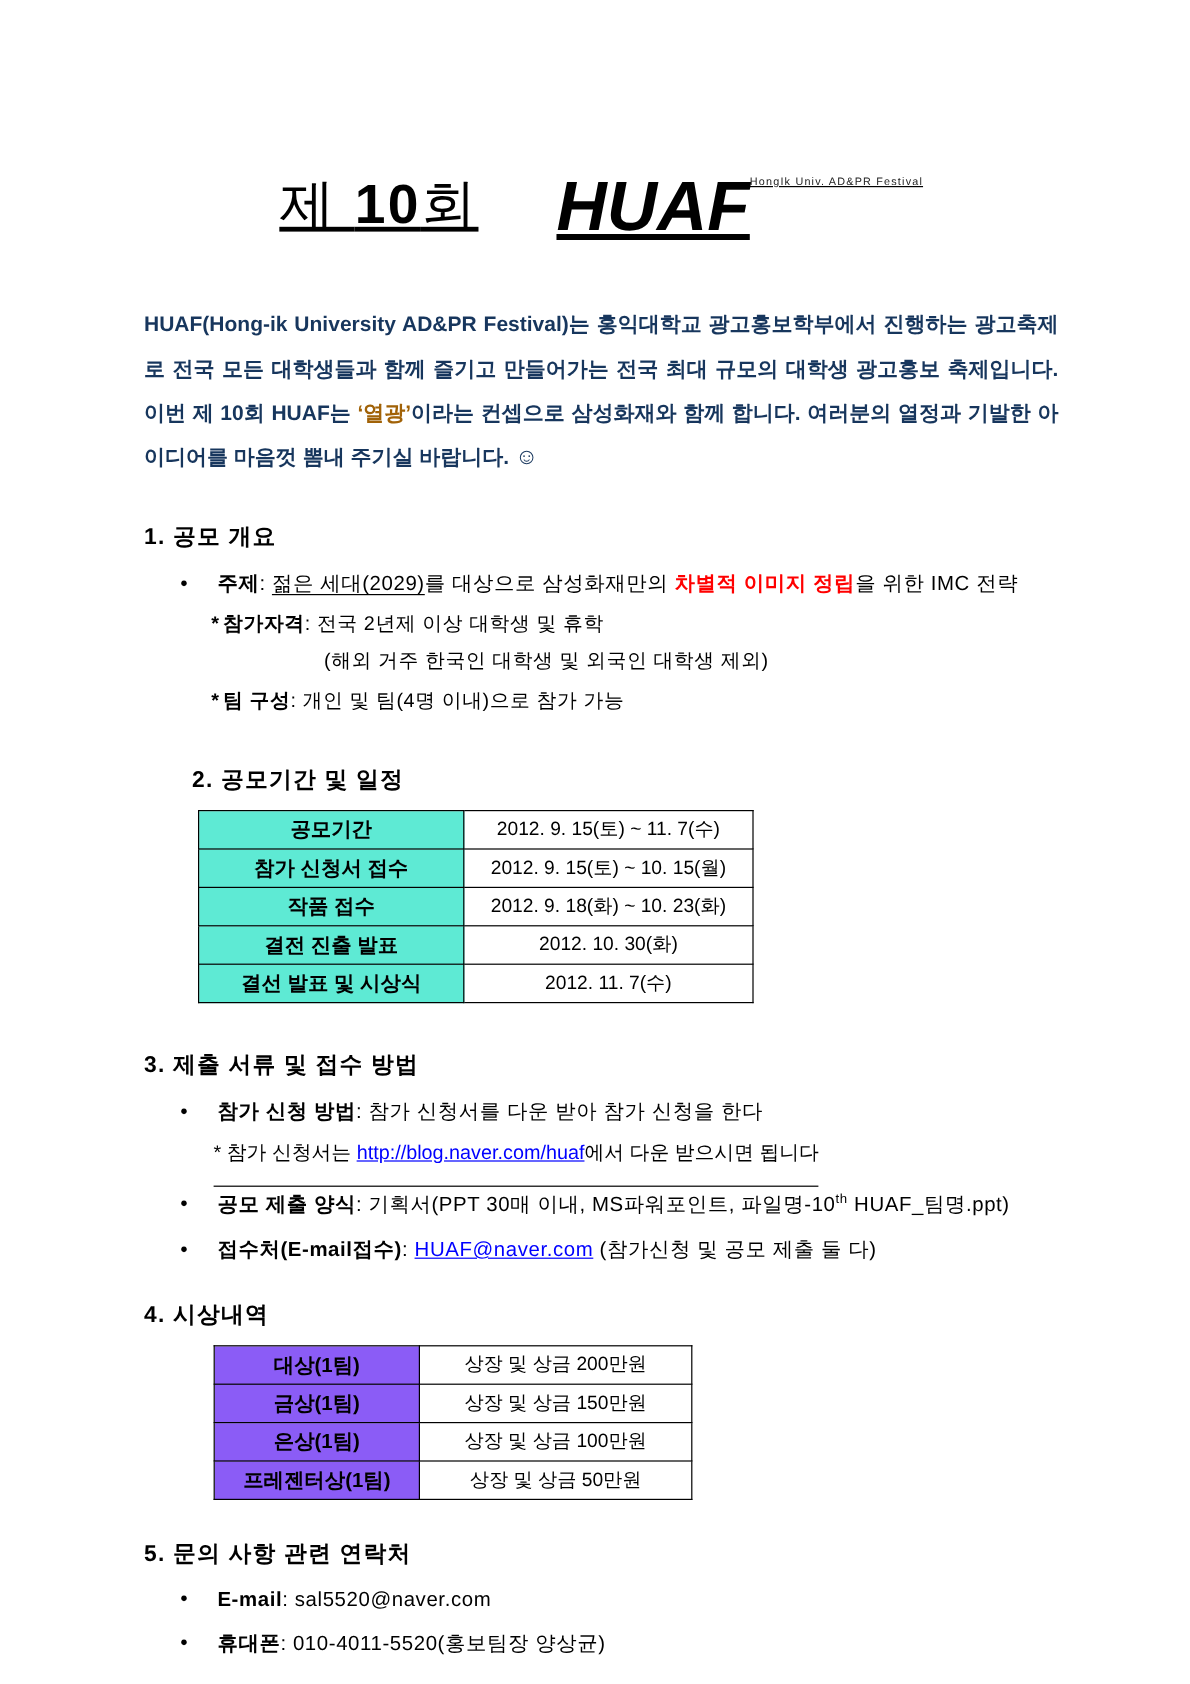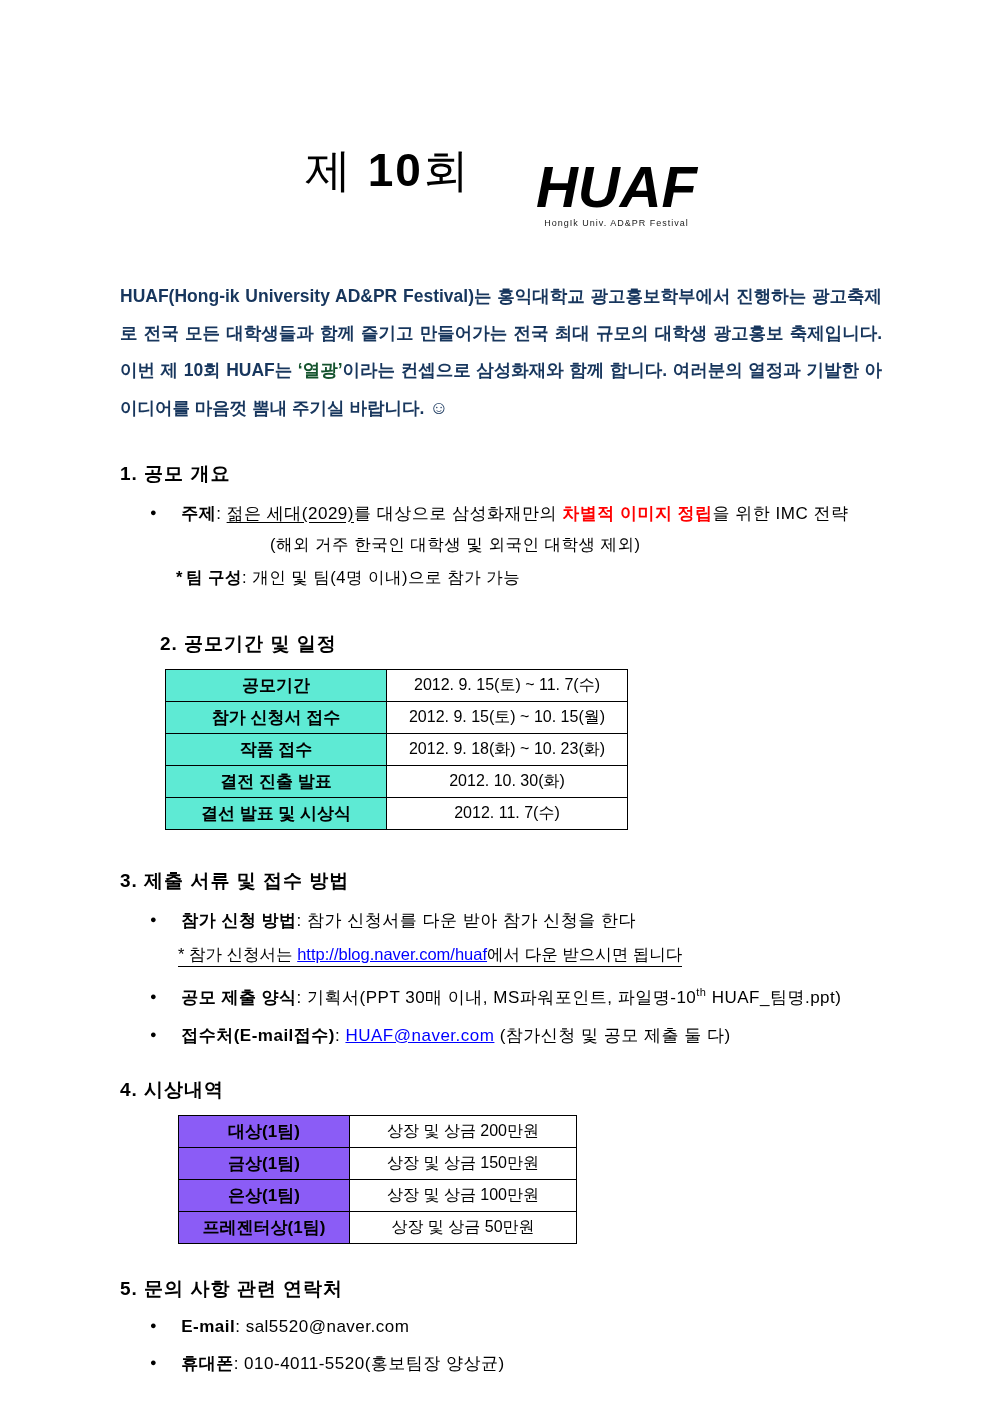--- a/index.html
+++ b/index.html
@@ -1,51 +1,51 @@
 <!DOCTYPE html>
 <html><head>
 <meta charset="utf-8">
 <style>
   html,body{margin:0;padding:0;background:#fff;}
   .page{width:992px;height:1403px;background:#fff;overflow:hidden;position:relative;
         font-family:"Liberation Sans","DejaVu Sans",sans-serif;color:#000;}
   .content{padding:138px 110px 0 120px;}
 
   
-  .title-row{display:flex;justify-content:center;align-items:flex-start;column-gap:65px;}
+  .title-row{display:flex;justify-content:center;align-items:flex-start;column-gap:65px;text-decoration:underline;}
   .t-prefix{font-size:46px;line-height:1.4;letter-spacing:2px;white-space:nowrap;}
   .t-prefix .num{font-weight:700;}
-  .huaf-block{display:flex;flex-direction:column;align-items:center;margin-top:20px;}
+  .huaf-block{display:flex;flex-direction:row;align-items:flex-start;margin-top:6px;}
   .huaf-main{font-size:58px;font-weight:800;font-style:italic;letter-spacing:0px;line-height:1.0;}
   .huaf-cap{font-size:9px;letter-spacing:1px;margin-top:2px;color:#222;}
   .t-suffix{font-size:46px;line-height:1.4;letter-spacing:12px;white-space:nowrap;}
 
   
   .intro{margin-top:50px;font-size:17.5px;line-height:37px;font-weight:700;
          text-align:justify;color:#17365D;}
-  .intro .hl{color:#14532d;}
+  .intro .hl{color:#a16207;}
   .intro .smiley{font-weight:400;font-size:19px;}
 
   
   .sec-h{font-size:19px;font-weight:700;letter-spacing:1px;}
   .mt42{margin-top:42px;margin-left:40px;} .mt38{margin-top:38px;} .mt34{margin-top:34px;}
   .mt30{margin-top:30px;} .mt32{margin-top:32px;}
 
   
   .bullet-line{display:flex;align-items:baseline;font-size:17px;margin:15px 0 0 30px;letter-spacing:0.5px;}
   .bullet{font-size:11px;margin-right:24px;position:relative;top:-3px;}
   .bl-label{font-weight:700;}
   .starline{margin:11px 0 0 56px;font-size:16.5px;letter-spacing:0.5px;}
   .star{font-weight:700;margin-right:3px;}
   .paren-note{margin:9px 0 0 150px;font-size:16.5px;letter-spacing:0.5px;}
   .underline-black{text-decoration:underline;text-decoration-color:#000;text-underline-offset:3px;}
   .red-bold{color:#FF0000;font-weight:700;}
   .link{color:#0000FF;text-decoration:underline;cursor:pointer;}
   .note-line{margin:12px 0 0 58px;font-size:16.5px;}
-  .note-underlined{border-bottom:1.6px solid #000;padding-bottom:3px;}
+  .note-underlined{border-bottom:1.6px solid #000;padding-bottom:18px;}
   sup{font-size:11px;}
 
   
   table{border-collapse:collapse;}
   td{border:1.7px solid #000;text-align:center;vertical-align:middle;height:29px;}
   .schedule-table{margin:12px 0 0 45px;}
   .schedule-table .c1{width:218px;background:#5eead4;font-weight:700;font-size:17px;}
   .schedule-table .c2{width:238px;font-size:16px;}
   .awards-table{margin:12px 0 0 58px;}
   .awards-table .c1{width:168px;background:#8b5cf6;font-weight:700;font-size:17px;}
@@ -65,20 +65,21 @@
       </div>
     </div>
 
     <p class="intro"><b>HUAF(Hong-ik University AD&amp;PR Festival)</b><span>는 홍익대학교 광고홍보학부에서 진행하는 광고축제로 전국 모든 대학생들과 함께 즐기고 만들어가는 전국 최대 규모의 대학생 광고홍보 축제입니다. 이번 </span><b>제 10회 HUAF</b><span>는 </span><b class="hl">‘열광’</b><span>이라는 컨셉으로 삼성화재와 함께 합니다. 여러분의 열정과 기발한 아이디어를 마음껏 뽐내 주기실 바랍니다. </span><span class="smiley">☺</span></p>
 
     <div class="sec-h mt34">1. 공모 개요</div>
     <div class="bullet-line">
       <span class="bullet">●</span>
       <span><b class="bl-label">주제</b><span>: </span><span class="underline-black">젊은 세대(2029)</span><span>를 대상으로 삼성화재만의 </span><span class="red-bold">차별적 이미지 정립</span><span>을 위한 IMC 전략</span></span>
     </div>
+    <div class="starline"><span class="star">*</span><b class="bl-label">참가자격</b><span>: 전국 2년제 이상 대학생 및 휴학</span></div>
     <div class="paren-note">(해외 거주 한국인 대학생 및 외국인 대학생 제외)</div>
     <div class="starline"><span class="star">*</span><b class="bl-label">팀 구성</b><span>: 개인 및 팀(4명 이내)으로 참가 가능</span></div>
 
     <div class="sec-h mt42">2. 공모기간 및 일정</div>
     <table class="schedule-table">
       <tbody>
         <tr>
             <td class="c1">공모기간</td>
             <td class="c2">2012. 9. 15(토) ~ 11. 7(수)</td>
           </tr>

